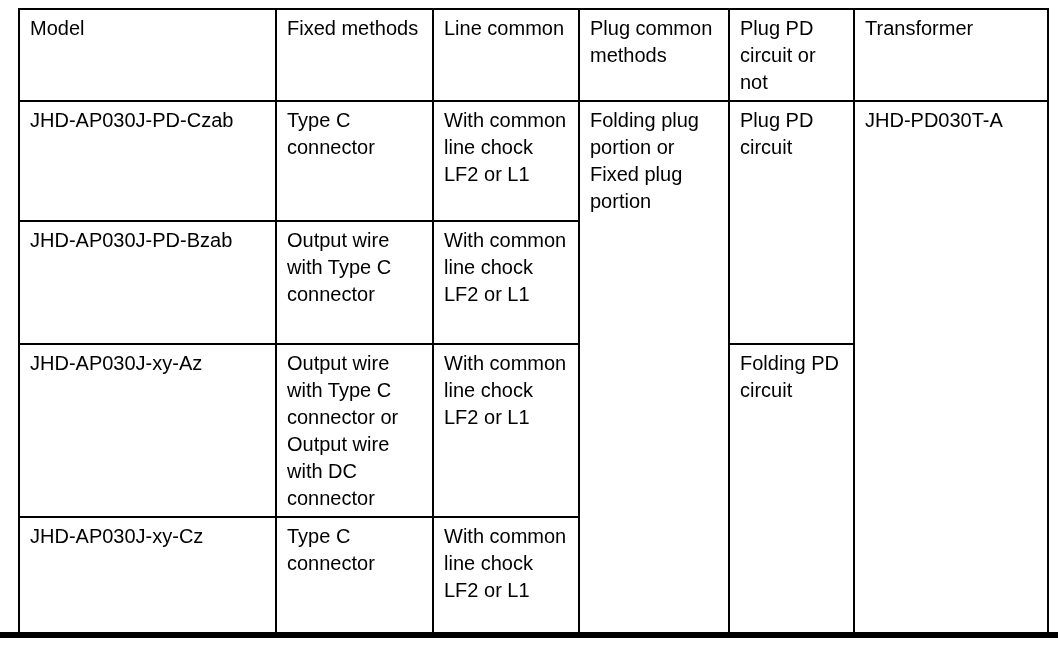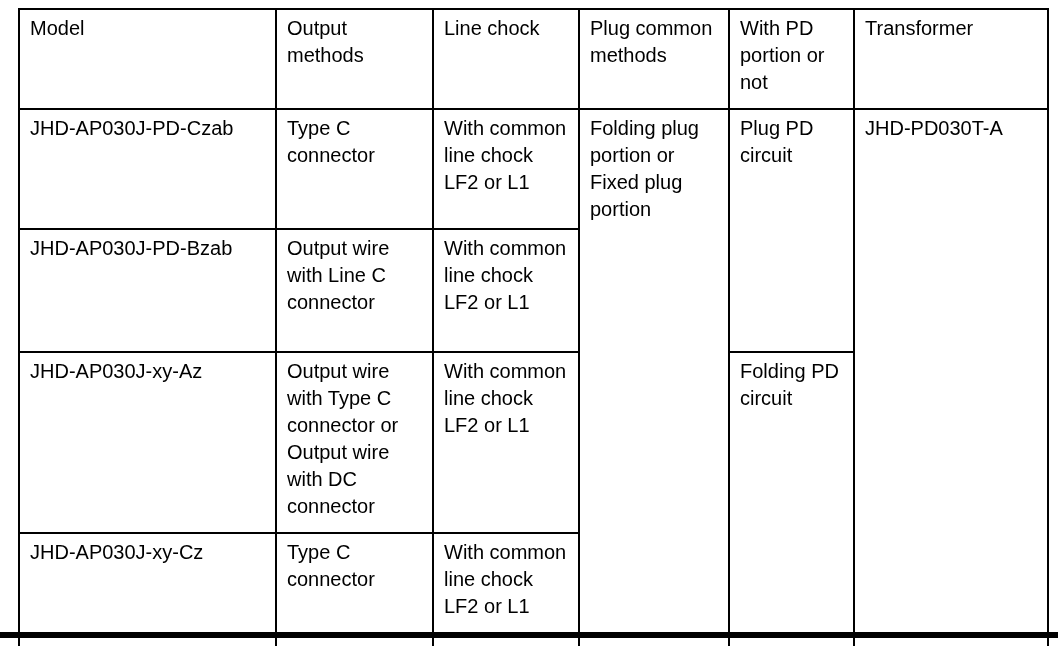--- a/index.html
+++ b/index.html
@@ -22,21 +22,21 @@
     top: 8px;
     width: 1029px;
     border-collapse: collapse;
     table-layout: fixed;
   }
   .spec-table th,
   .spec-table td {
     border: 2px solid #000000;
     vertical-align: top;
     text-align: left;
-    padding: 5px 8px 12px 10px;
+    padding: 5px 8px 4px 10px;
     font-size: 20px;
     line-height: 27px;
     font-weight: 400;
     color: #000000;
     overflow: hidden;
     word-wrap: break-word;
   }
   .bottom-rule {
     position: absolute;
     left: 0;
@@ -57,39 +57,39 @@
       <col style="width:157px">
       <col style="width:146px">
       <col style="width:150px">
       <col style="width:125px">
       <col style="width:194px">
     </colgroup>
 
     <tbody>
         <tr style="height:92px">
       <th>Model</th>
-      <th>Output methods</th>
-      <th>Line chock</th>
+      <th>Fixed methods</th>
+      <th>Line common</th>
       <th>Plug common methods</th>
-      <th>With PD portion or not</th>
+      <th>Plug PD circuit or not</th>
       <th>Transformer</th>
     </tr>
 
     <tr style="height:120px">
       <td>JHD-AP030J-PD-Czab</td>
       <td>Type C connector</td>
       <td>With common line chock LF2 or L1</td>
       <td rowspan="4">Folding plug portion or Fixed plug portion</td>
       <td rowspan="2">Plug PD circuit</td>
       <td rowspan="4">JHD-PD030T-A</td>
     </tr>
 
     <tr style="height:123px">
       <td>JHD-AP030J-PD-Bzab</td>
-      <td>Output wire with Line C connector</td>
+      <td>Output wire with Type C connector</td>
       <td>With common line chock LF2 or L1</td>
     </tr>
 
     <tr style="height:173px">
       <td>JHD-AP030J-xy-Az</td>
       <td>Output wire with Type C connector or Output wire with DC connector</td>
       <td>With common line chock LF2 or L1</td>
       <td rowspan="2">Folding PD circuit</td>
     </tr>
 

